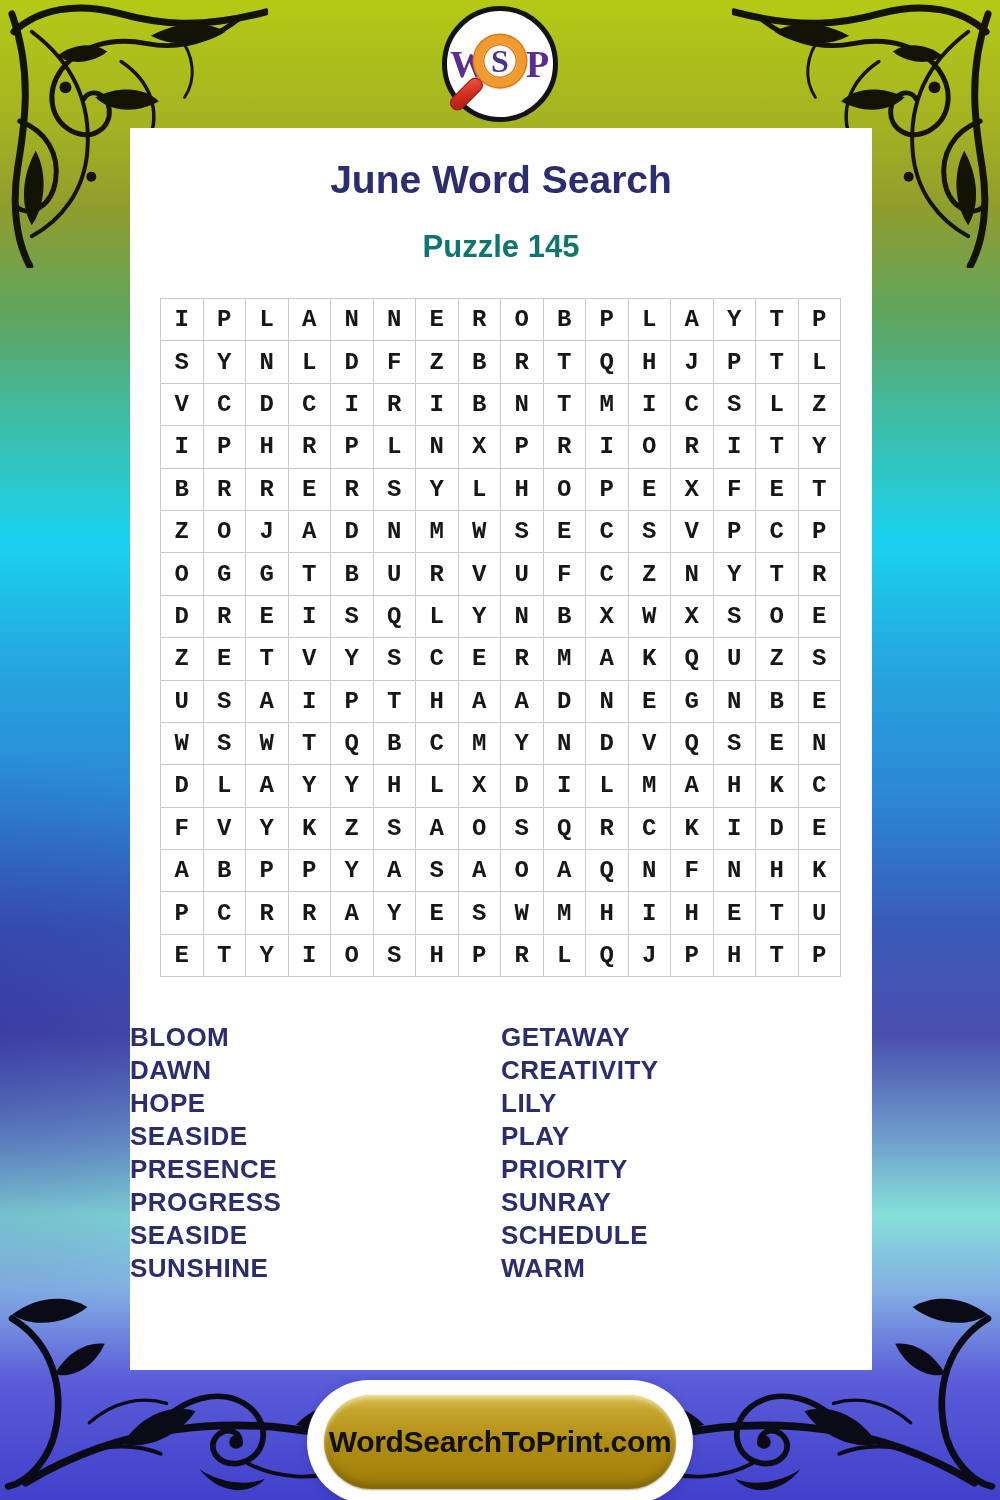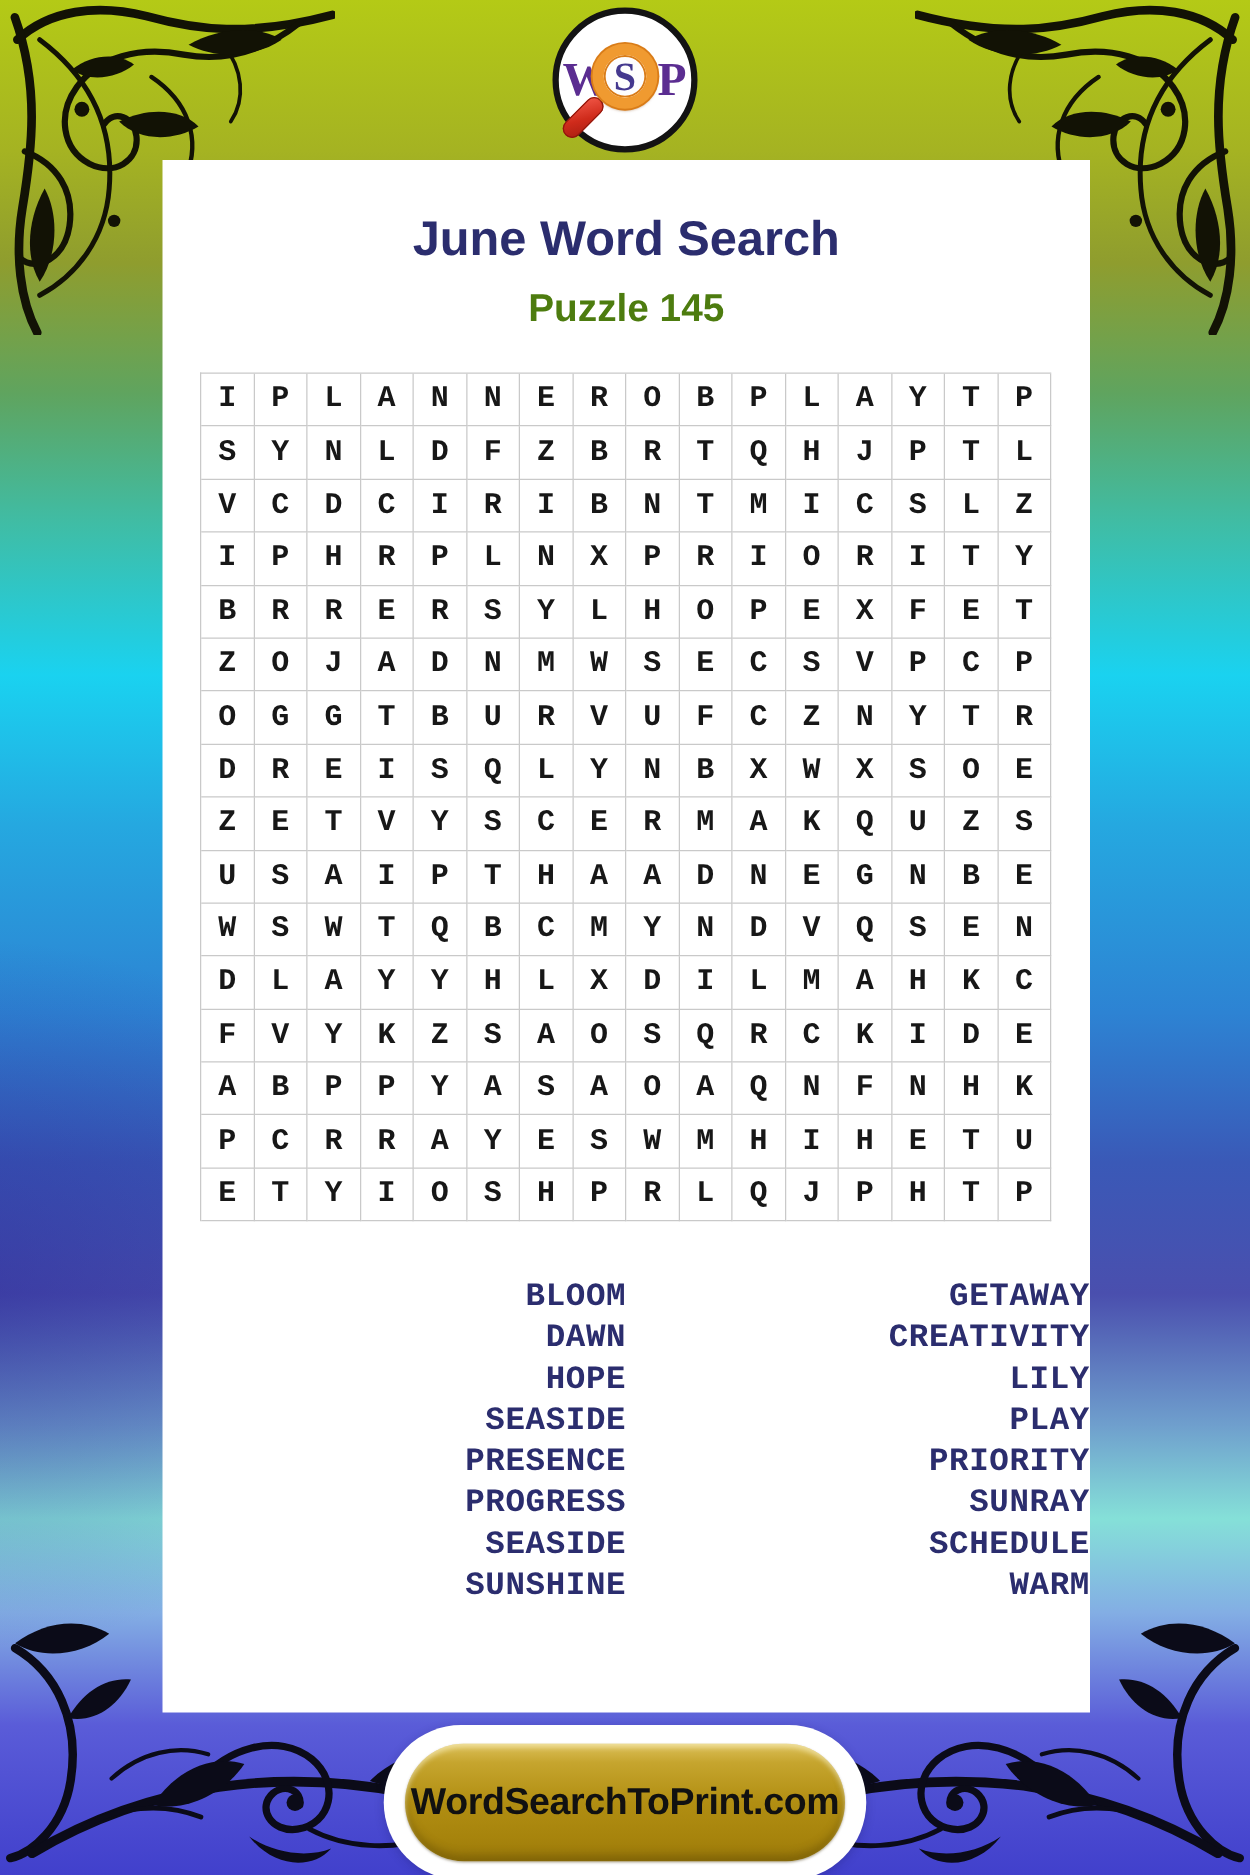--- a/index.html
+++ b/index.html
@@ -45,45 +45,45 @@
     background:linear-gradient(120deg,#ee5242 10%,#cf2b1b 55%,#a81d10 100%);
     border-radius:8px; transform:rotate(45deg);
     box-shadow: inset 0 0 0 1px #8f170c;
   }
   
   .card {
     position:absolute; left:130px; top:128px; width:742px; height:1242px;
     background:#fff; z-index:3;
   }
   .title {
-    position:absolute; left:0; top:42px; width:100%; text-align:center;
+    position:absolute; left:0; top:30px; width:100%; text-align:center;
     font-size:39px; font-weight:700; color:#2b2d6e; letter-spacing:0;
   }
   .subtitle {
     position:absolute; left:0; top:101px; width:100%; text-align:center;
-    font-size:31px; font-weight:700; color:#4d7c0f;
+    font-size:31px; font-weight:700; color:#0f766e;
   }
   
   .grid {
     position:absolute; left:30px; top:170px;
     display:grid; grid-template-columns:repeat(16, 42.5px);
     grid-auto-rows:42.4px;
     border-top:1px solid #c9c9c9; border-left:1px solid #c9c9c9;
   }
   .cell {
     border-right:1px solid #c9c9c9; border-bottom:1px solid #c9c9c9;
     display:flex; align-items:center; justify-content:center;
     font-family:"Liberation Mono", monospace; font-weight:700;
     font-size:24px; color:#171717;
   }
   
   .words {
     position:absolute; left:0; top:893px; width:100%; display:flex;
   }
-  .words .col { width:50%; text-align:right;font-family:Liberation Mono, monospace; }
+  .words .col { width:50%; text-align:left; }
   .word {
     font-size:26px; font-weight:700; color:#2b2d6e; line-height:33px;
     letter-spacing:0.5px;
   }
   
   .footer-pill {
     position:absolute; left:50%; top:1380px; transform:translateX(-50%);
     width:386px; height:124px; background:#fff; border-radius:62px; z-index:8;
     box-shadow:0 2px 8px rgba(25,25,90,.25);
     display:flex; align-items:center; justify-content:center;

